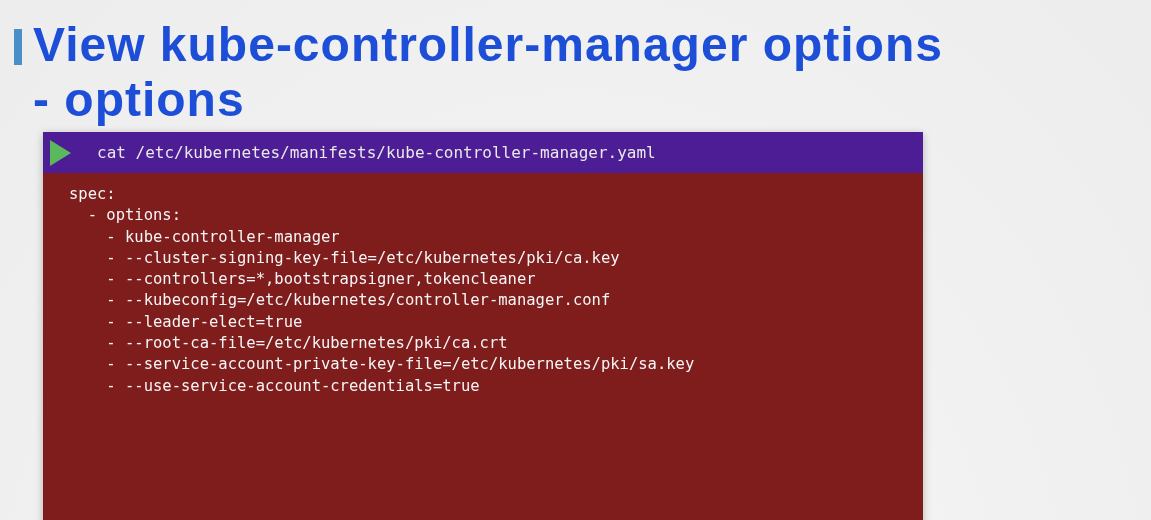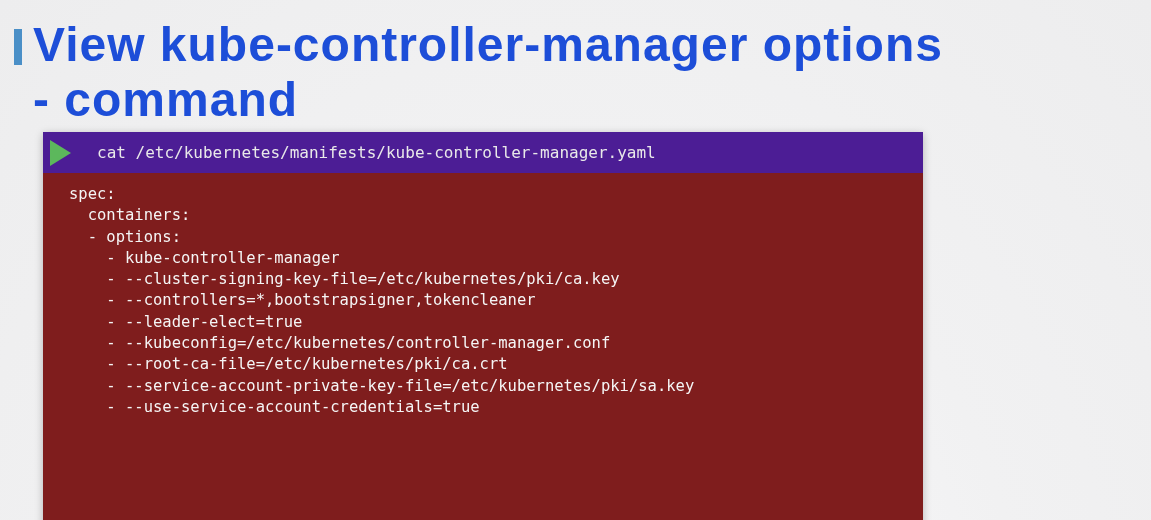--- a/index.html
+++ b/index.html
@@ -83,33 +83,32 @@
 
   .code-line {
     white-space: pre;
   }
 </style>
 </head>
 <body>
 
 <div class="accent-bar"></div>
 
-<h1 class="slide-title"><span>View kube-controller-manager options</span><br><span>- command</span></h1>
+<h1 class="slide-title"><span>View kube-controller-manager options</span><br><span>- options</span></h1>
 
 <div class="terminal">
   <div class="terminal-header">
     <span class="play-triangle"></span>
     <span class="terminal-command">cat /etc/kubernetes/manifests/kube-controller-manager.yaml</span>
   </div>
   <div class="terminal-body">
     <div class="code-line">spec:</div>
-    <div class="code-line">  containers:</div>
     <div class="code-line">  - options:</div>
     <div class="code-line">    - kube-controller-manager</div>
     <div class="code-line">    - --cluster-signing-key-file=/etc/kubernetes/pki/ca.key</div>
     <div class="code-line">    - --controllers=*,bootstrapsigner,tokencleaner</div>
+    <div class="code-line">    - --kubeconfig=/etc/kubernetes/controller-manager.conf</div>
     <div class="code-line">    - --leader-elect=true</div>
-    <div class="code-line">    - --kubeconfig=/etc/kubernetes/controller-manager.conf</div>
     <div class="code-line">    - --root-ca-file=/etc/kubernetes/pki/ca.crt</div>
     <div class="code-line">    - --service-account-private-key-file=/etc/kubernetes/pki/sa.key</div>
     <div class="code-line">    - --use-service-account-credentials=true</div>
   </div>
 </div>
 
 </body></html>

